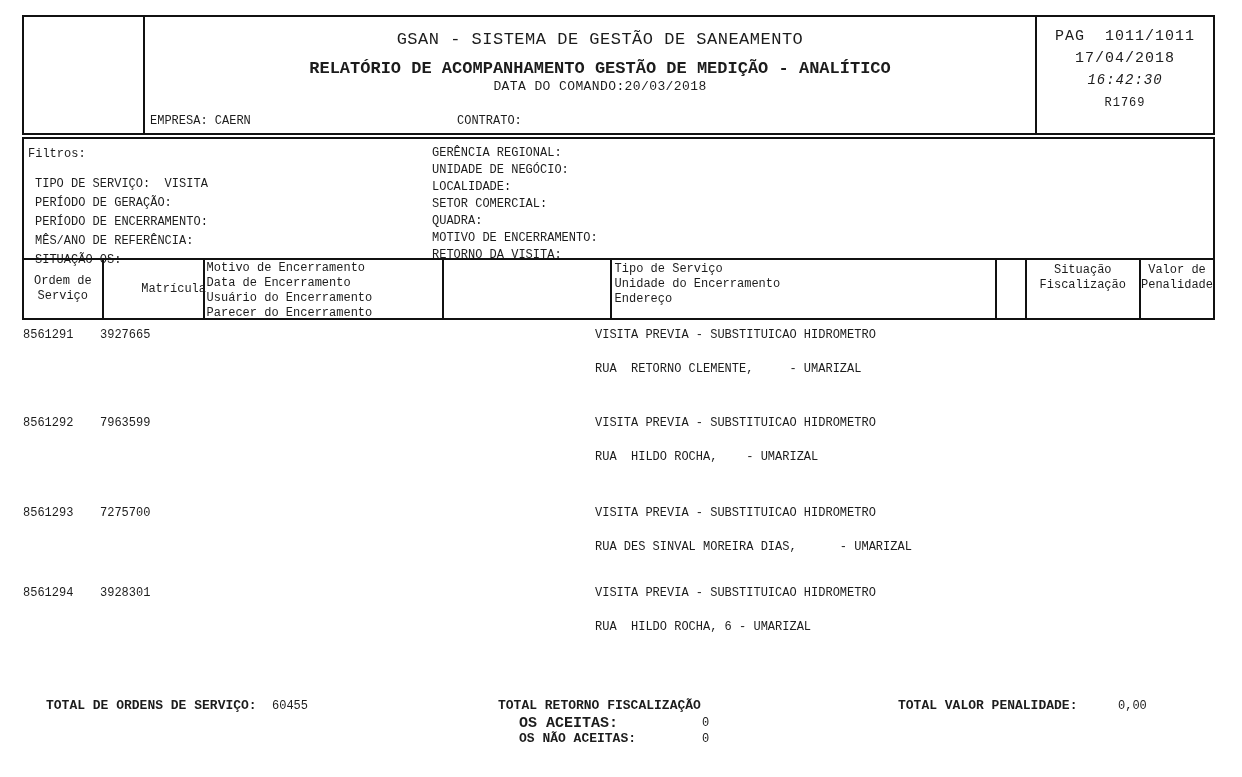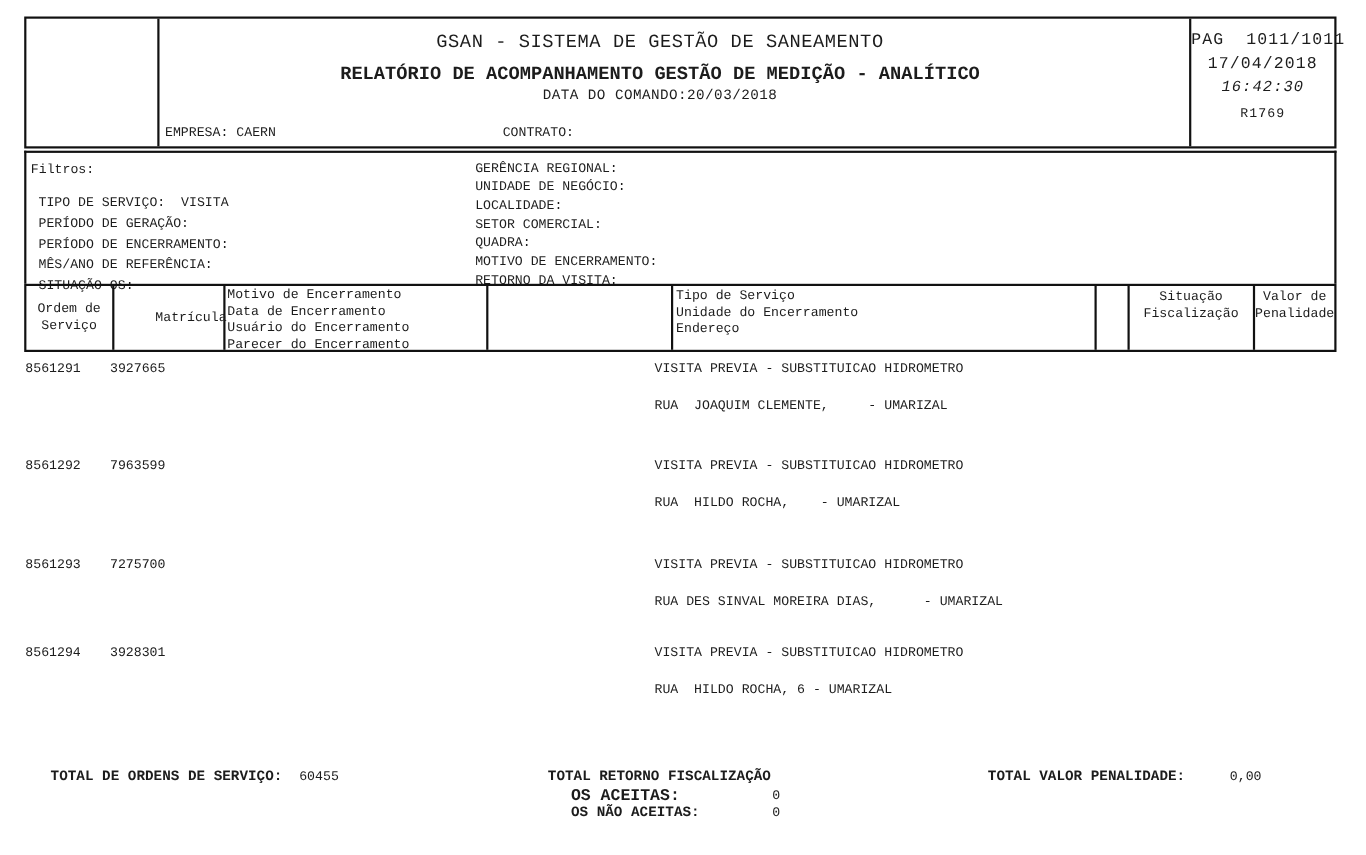--- a/index.html
+++ b/index.html
@@ -13,21 +13,21 @@
     overflow: hidden;
   }
   .abs { position: absolute; }
   .pre { white-space: pre; }
   .prl { white-space: pre-line; }
   .b { font-weight: bold; }
 
   
   .hdr-box { left:22px; top:15px; width:1193px; height:120px; border:2px solid #111; }
   .logo-cell { left:0; top:0; bottom:0; width:121px; border-right:2px solid #111; }
-  .info-cell { right:0; top:0; bottom:0; width:132px; border-left:2px solid #111; text-align:center; }
+  .info-cell { right:0; top:0; bottom:0; width:178px; border-left:2px solid #111; text-align:center; }
   .info-pag  { left:0; right:0; top:11px;  font-size:15px; letter-spacing:1px; }
   .info-date { left:0; right:0; top:33px;  font-size:15px; letter-spacing:1px; }
   .info-time { left:0; right:0; top:55px;  font-size:14px; letter-spacing:1px;font-style:italic; }
   .info-code { left:0; right:0; top:79px;  font-size:12px; letter-spacing:1px; }
   .hdr-center { left:121px; right:158px; top:0; bottom:0; text-align:center; }
   .hdr-title    { left:0; right:0; top:13px; font-size:17px; letter-spacing:0.5px; }
   .hdr-subtitle { left:0; right:0; top:42px; font-size:17px; }
   .hdr-command  { left:0; right:0; top:62px; font-size:13px; letter-spacing:0.4px; }
   .empresa  { left:126px; top:97px; font-size:12px; }
   .contrato { left:433px; top:97px; font-size:12px; }
@@ -138,21 +138,21 @@
 Fiscalização</div>
     <div class="cell c-valor prl">Valor de
 Penalidade</div>
   </div>
 
   <div class="abs tbody">
     <div class="data-row r0">
       <span class="cell-ordem pre">8561291</span>
       <span class="cell-matric pre">3927665</span>
       <span class="cell-tipo pre">VISITA PREVIA - SUBSTITUICAO HIDROMETRO</span>
-      <span class="cell-end pre">RUA  JOAQUIM CLEMENTE,     - UMARIZAL</span>
+      <span class="cell-end pre">RUA  RETORNO CLEMENTE,     - UMARIZAL</span>
     </div>
     <div class="data-row r1">
       <span class="cell-ordem pre">8561292</span>
       <span class="cell-matric pre">7963599</span>
       <span class="cell-tipo pre">VISITA PREVIA - SUBSTITUICAO HIDROMETRO</span>
       <span class="cell-end pre">RUA  HILDO ROCHA,    - UMARIZAL</span>
     </div>
     <div class="data-row r2">
       <span class="cell-ordem pre">8561293</span>
       <span class="cell-matric pre">7275700</span>

